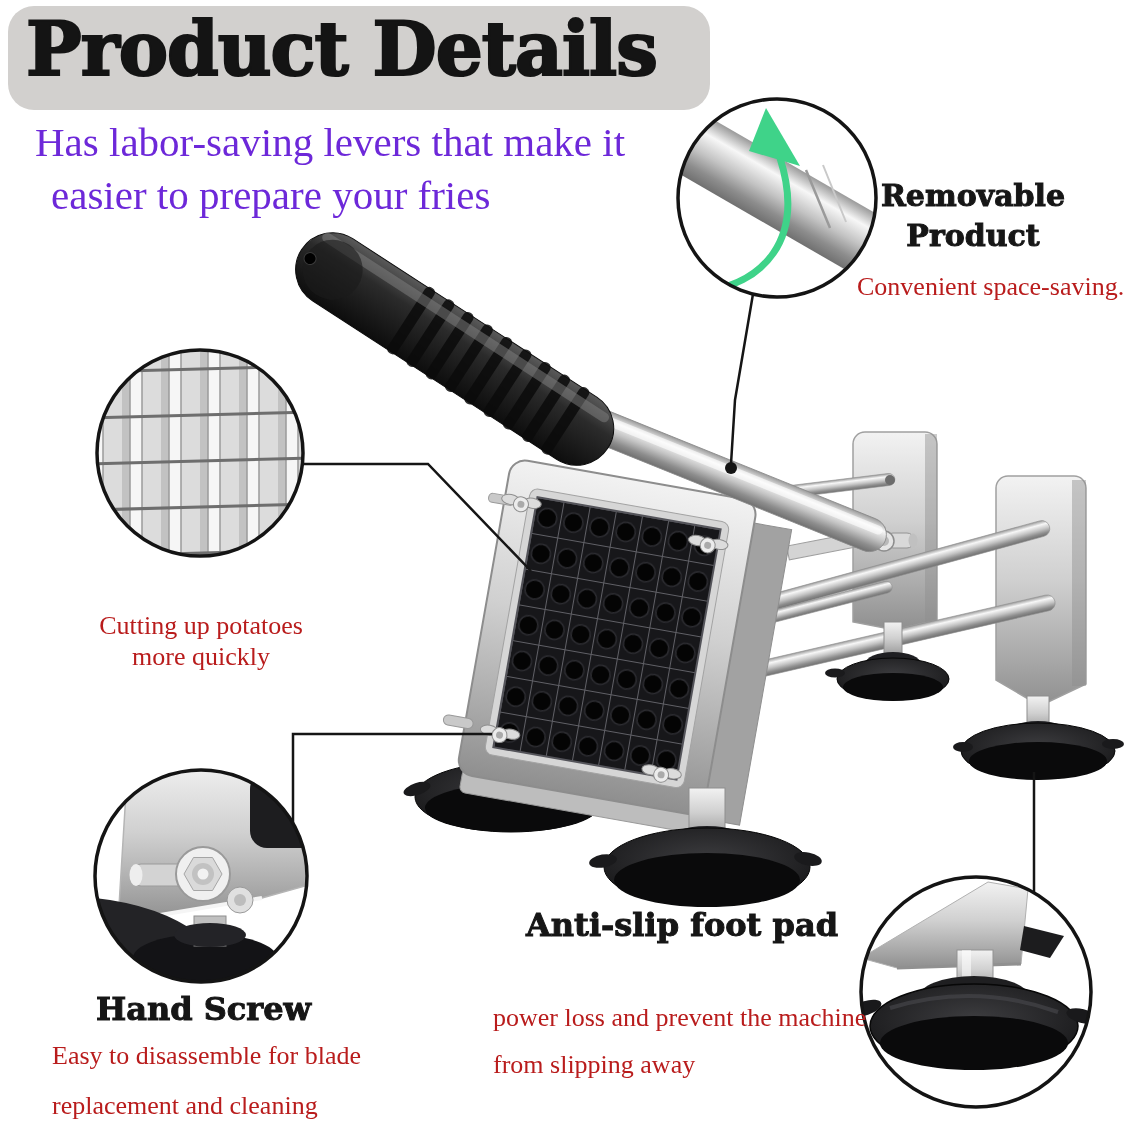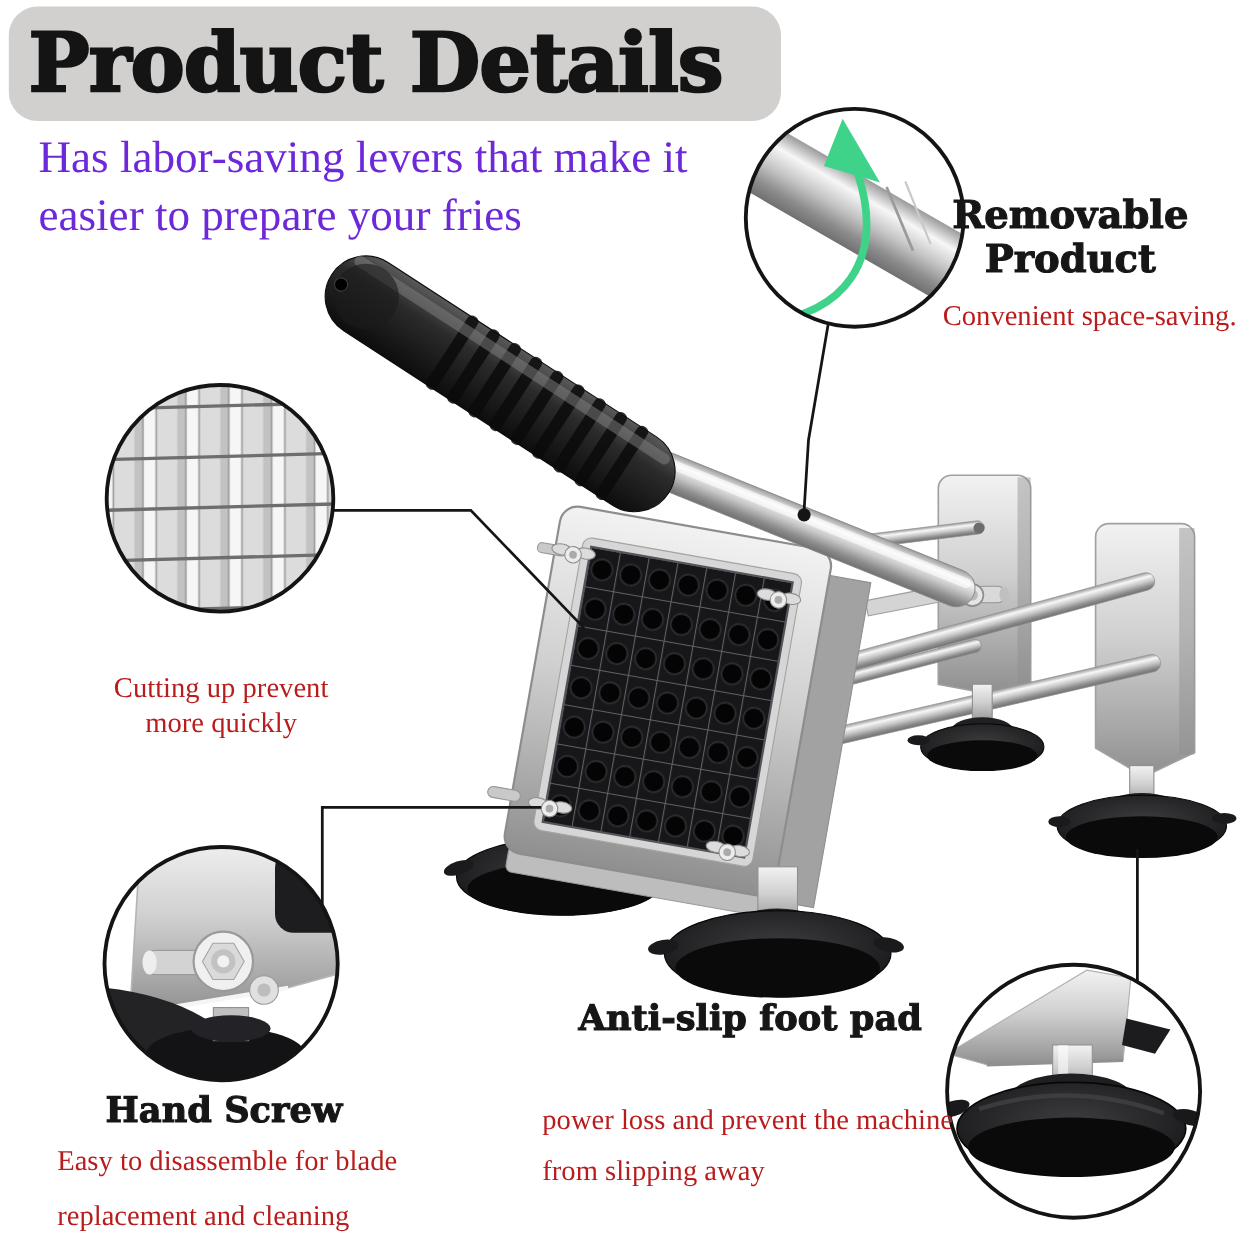--- a/index.html
+++ b/index.html
@@ -1,29 +1,29 @@
 <!DOCTYPE html>
 <html><head>
 <meta charset="utf-8">
 <style>
   html,body{margin:0;padding:0;background:#ffffff;}
   .canvas{position:relative;width:1130px;height:1127px;background:#ffffff;overflow:hidden;
           font-family:"Liberation Serif",serif;}
   .abs{position:absolute;}
   .banner{left:8px;top:6px;width:702px;height:104px;border-radius:26px;background:#d2d0ce;
-          display:flex;align-items:center;padding-left:18px;box-sizing:border-box;z-index:0;}
+          display:flex;align-items:flex-start;padding-left:18px;box-sizing:border-box;z-index:0;}
   .banner-title{font-family:"DejaVu Serif",serif;font-weight:bold;font-size:74px;color:#141414;
           letter-spacing:-1px;-webkit-text-stroke:2.2px #141414;white-space:nowrap;}
   .art{position:absolute;left:0;top:0;z-index:1;}
   .txt{z-index:2;white-space:nowrap;}
   .serif{font-family:"Liberation Serif",serif;color:#b91c1c;}
   .boldlbl{font-family:"DejaVu Serif",serif;font-weight:bold;color:#161616;-webkit-text-stroke:1px #161616;}
   .intro{left:35px;top:116px;font-size:41px;line-height:53px;color:#6d28d9;}
-  .intro .l2{margin-left:0;}
-  .rh-title{left:855px;top:176px;width:236px;text-align:center;font-size:35px;line-height:40px;}
+  .intro .l2{margin-left:16px;}
+  .rh-title{left:855px;top:176px;width:236px;text-align:center;font-size:30px;line-height:40px;}
   .rh-desc{left:857px;top:272px;font-size:26px;}
   .ssb-title{left:47px;top:563px;font-size:32px;letter-spacing:-1px;}
   .ssb-desc{left:55px;top:610px;width:292px;text-align:center;font-size:26px;line-height:31px;}
   .hs-title{left:96px;top:990px;font-size:32px;}
   .hs-desc{left:52px;top:1031px;font-size:26px;line-height:50px;}
   .asfp-title{left:526px;top:906px;font-size:32px;}
   .asfp-desc{left:493px;top:994px;font-size:26px;line-height:47px;}
 </style>
 </head>
 <body>
@@ -284,21 +284,21 @@
     <div class="l2">easier to prepare your fries</div>
   </div>
 
   <div class="abs txt boldlbl rh-title">
     <div>Removable</div>
     <div>Product</div>
   </div>
   <div class="abs txt serif rh-desc">Convenient space-saving.</div>
 
   <div class="abs txt serif ssb-desc">
-    <div>Cutting up prevent</div>
+    <div>Cutting up potatoes</div>
     <div>more quickly</div>
   </div>
 
   <div class="abs txt boldlbl hs-title">Hand Screw</div>
   <div class="abs txt serif hs-desc">
     <div>Easy to disassemble for blade</div>
     <div>replacement and cleaning</div>
   </div>
 
   <div class="abs txt boldlbl asfp-title">Anti-slip foot pad</div>

